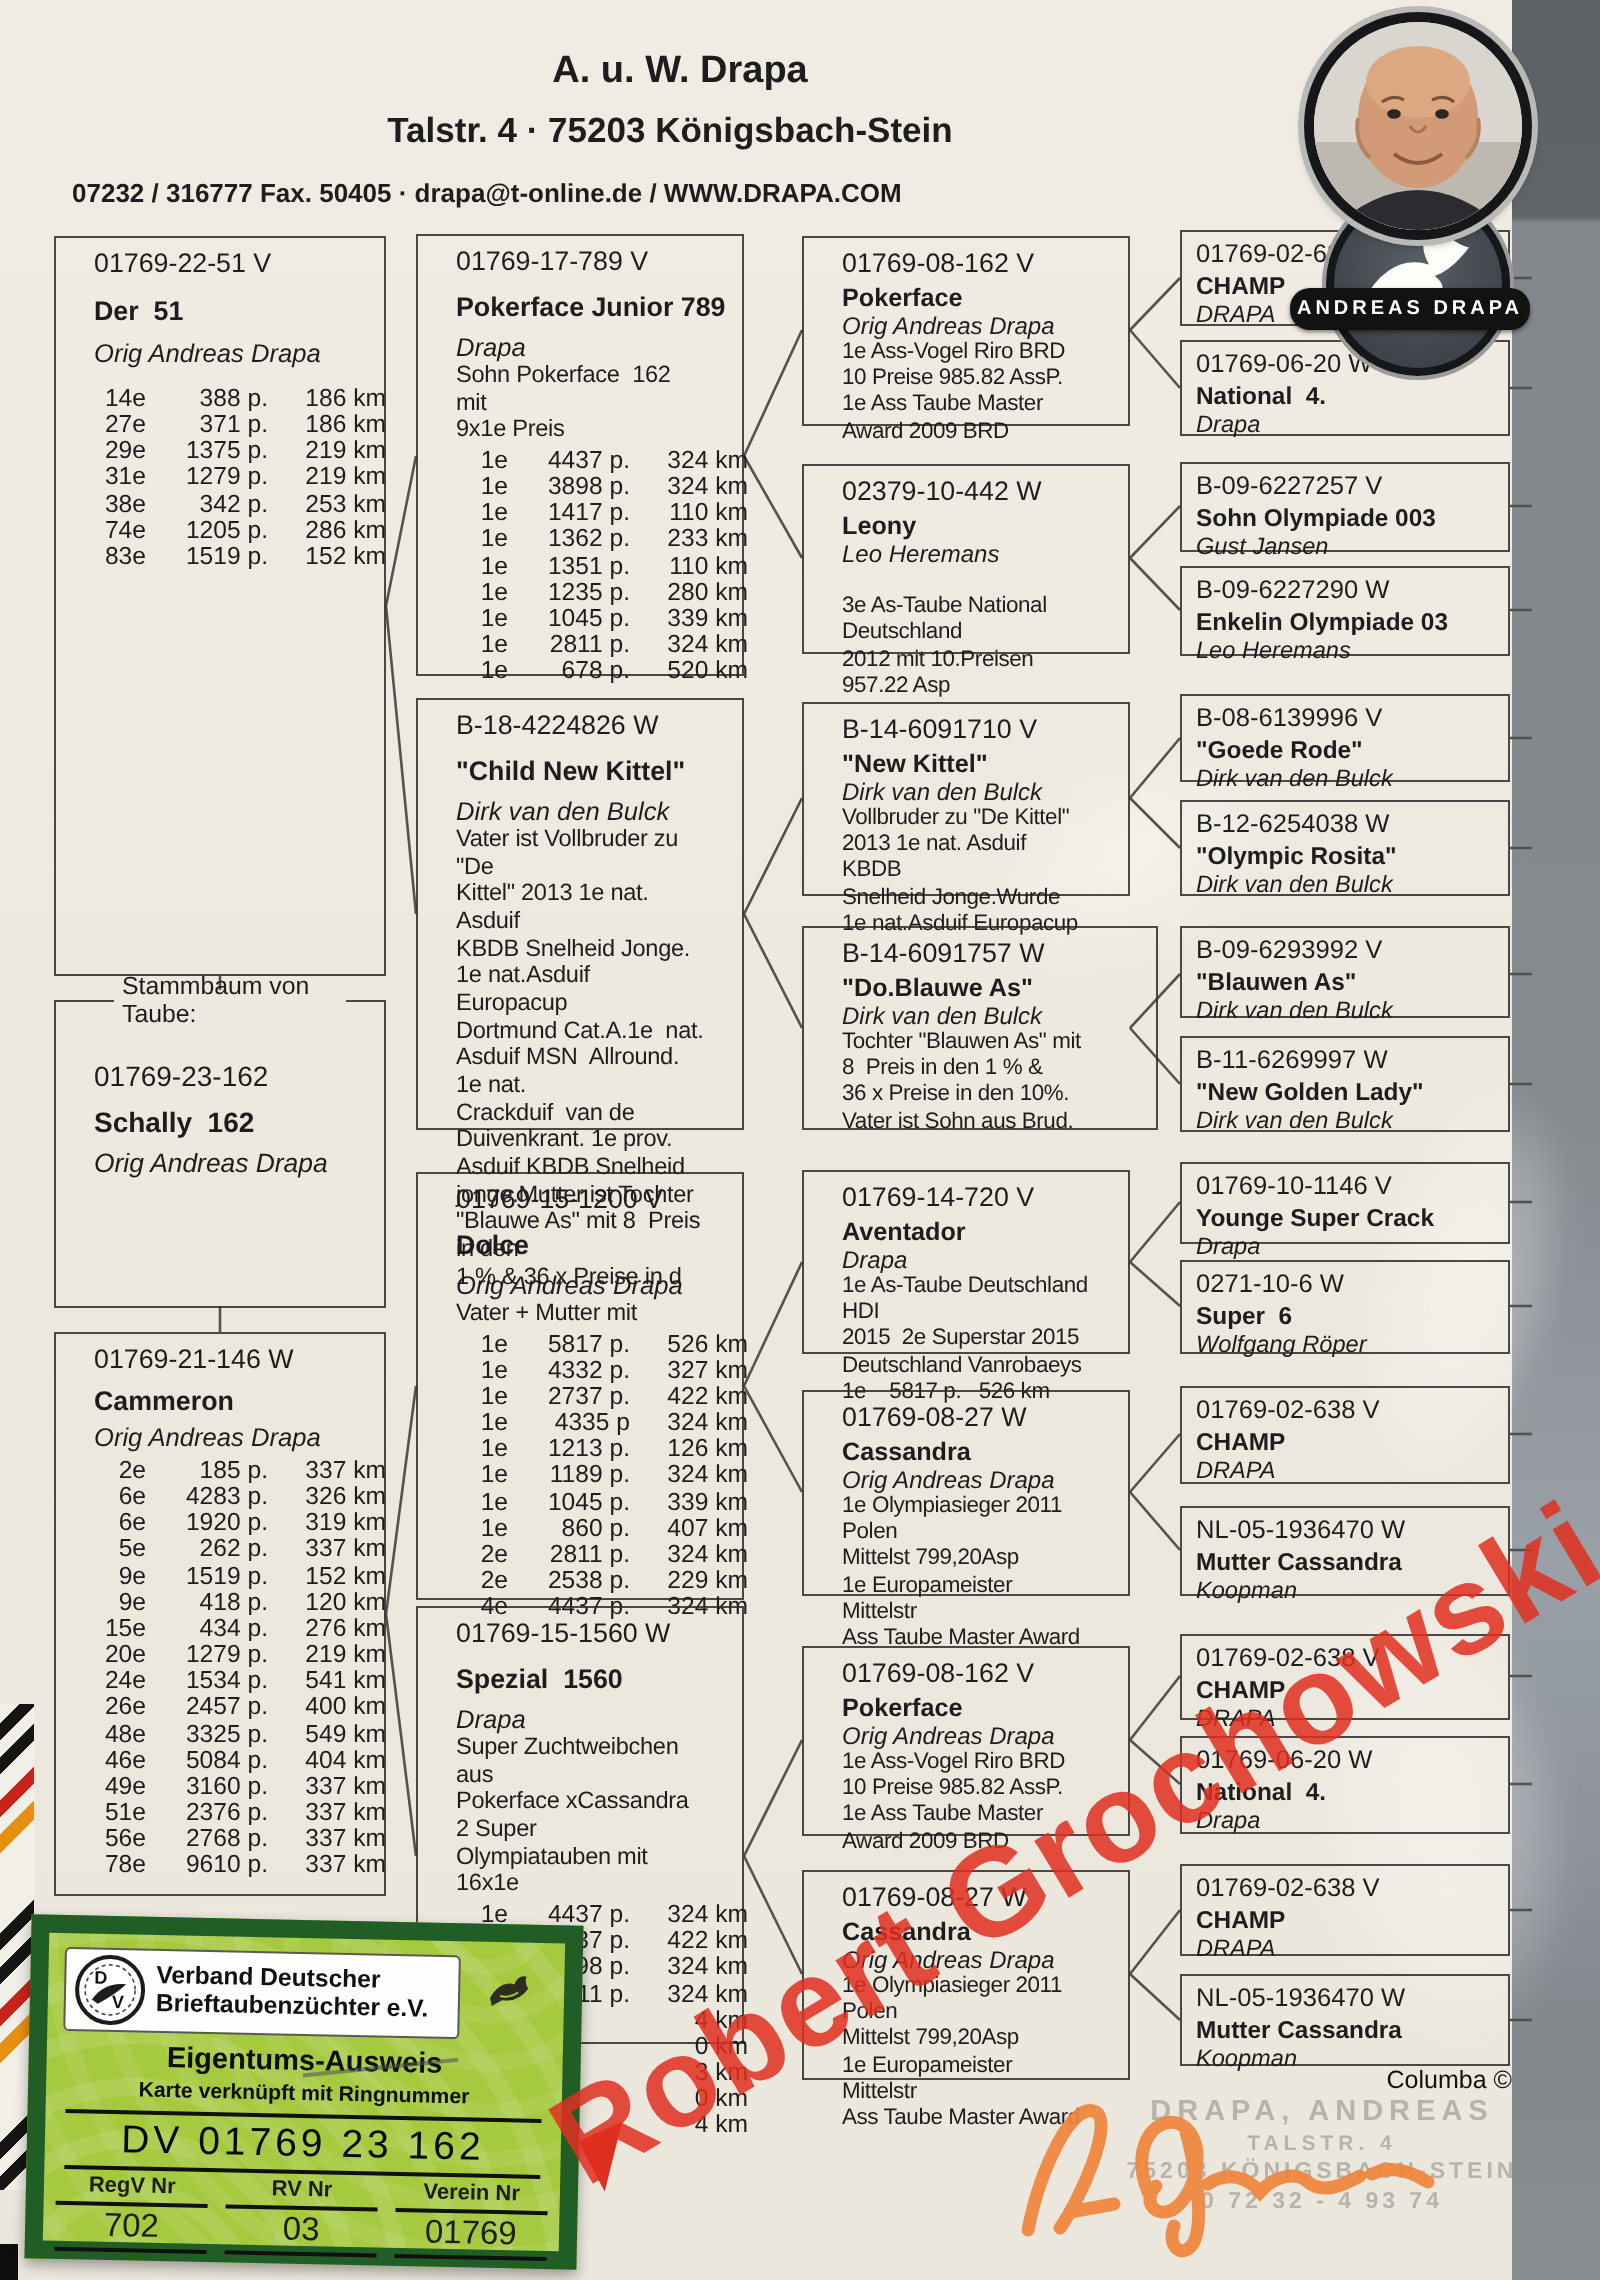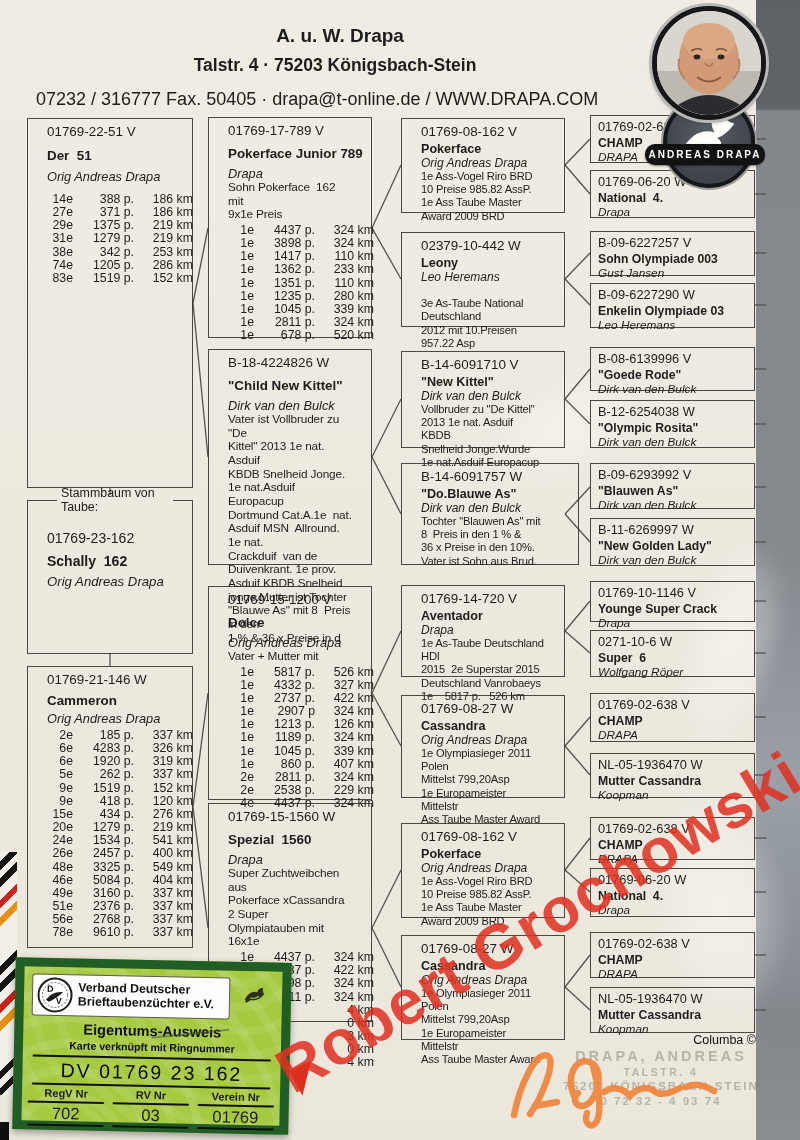--- a/index.html
+++ b/index.html
@@ -8,21 +8,21 @@
         font-family:"Liberation Sans",sans-serif;color:#1d1d1d;}
   
   .scan-strip{position:absolute;right:0;top:0;width:44px;height:1140px;
         background:linear-gradient(180deg,#5e6165 0px,#606367 108px,#84888d 112px,#868a8f 560px,#8e9298 640px,#9aa0a7 780px,#8e939a 920px,#83878c 1020px,#8a8e93 1140px);}
   
   .ghost{position:absolute;border-radius:50%;filter:blur(6px);opacity:.38;
         background:radial-gradient(ellipse at center,#ffffff 0%,rgba(255,255,255,.55) 45%,rgba(255,255,255,0) 72%);}
   
   .hdr-name{position:absolute;left:0;top:25px;width:680px;text-align:center;font-size:19px;font-weight:bold;}
   .hdr-addr{position:absolute;left:0;top:55px;width:670px;text-align:center;font-size:17.5px;font-weight:bold;}
-  .hdr-contact{position:absolute;left:36px;top:89px;font-size:18px;font-weight:normal;}
+  .hdr-contact{position:absolute;left:36px;top:89px;font-size:13px;font-weight:bold;}
   
   .box{position:absolute;border:1px solid rgba(45,43,40,.85);padding:5px 19px;box-sizing:border-box;}
   .ring{font-size:13.4px;margin-bottom:8px;white-space:nowrap;}
   .pname{font-size:13.4px;font-weight:bold;margin-bottom:5px;white-space:nowrap;}
   .origin{font-style:italic;font-size:12.8px;margin-bottom:3px;white-space:nowrap;}
   .desc{font-size:11.8px;line-height:1.16;white-space:pre-line;letter-spacing:-0.15px;}
   .results{display:grid;grid-template-columns:26px 58px 56px;column-gap:3px;font-size:12.3px;line-height:1.07;margin-top:2px;}
   .rc{text-align:right;white-space:nowrap;}
   .c1 .ring{margin-bottom:9px}.c1 .pname{margin-bottom:6px}
   .c3 .ring{margin-bottom:3px}.c3 .pname{font-size:12.6px;margin-bottom:0}
@@ -309,21 +309,21 @@
     <span class="rc">1e</span>
         <span class="rc">5817 p.</span>
         <span class="rc">526 km</span>
         <span class="rc">1e</span>
         <span class="rc">4332 p.</span>
         <span class="rc">327 km</span>
         <span class="rc">1e</span>
         <span class="rc">2737 p.</span>
         <span class="rc">422 km</span>
         <span class="rc">1e</span>
-        <span class="rc">2907 p</span>
+        <span class="rc">4335 p</span>
         <span class="rc">324 km</span>
         <span class="rc">1e</span>
         <span class="rc">1213 p.</span>
         <span class="rc">126 km</span>
         <span class="rc">1e</span>
         <span class="rc">1189 p.</span>
         <span class="rc">324 km</span>
         <span class="rc">1e</span>
         <span class="rc">1045 p.</span>
         <span class="rc">339 km</span>

